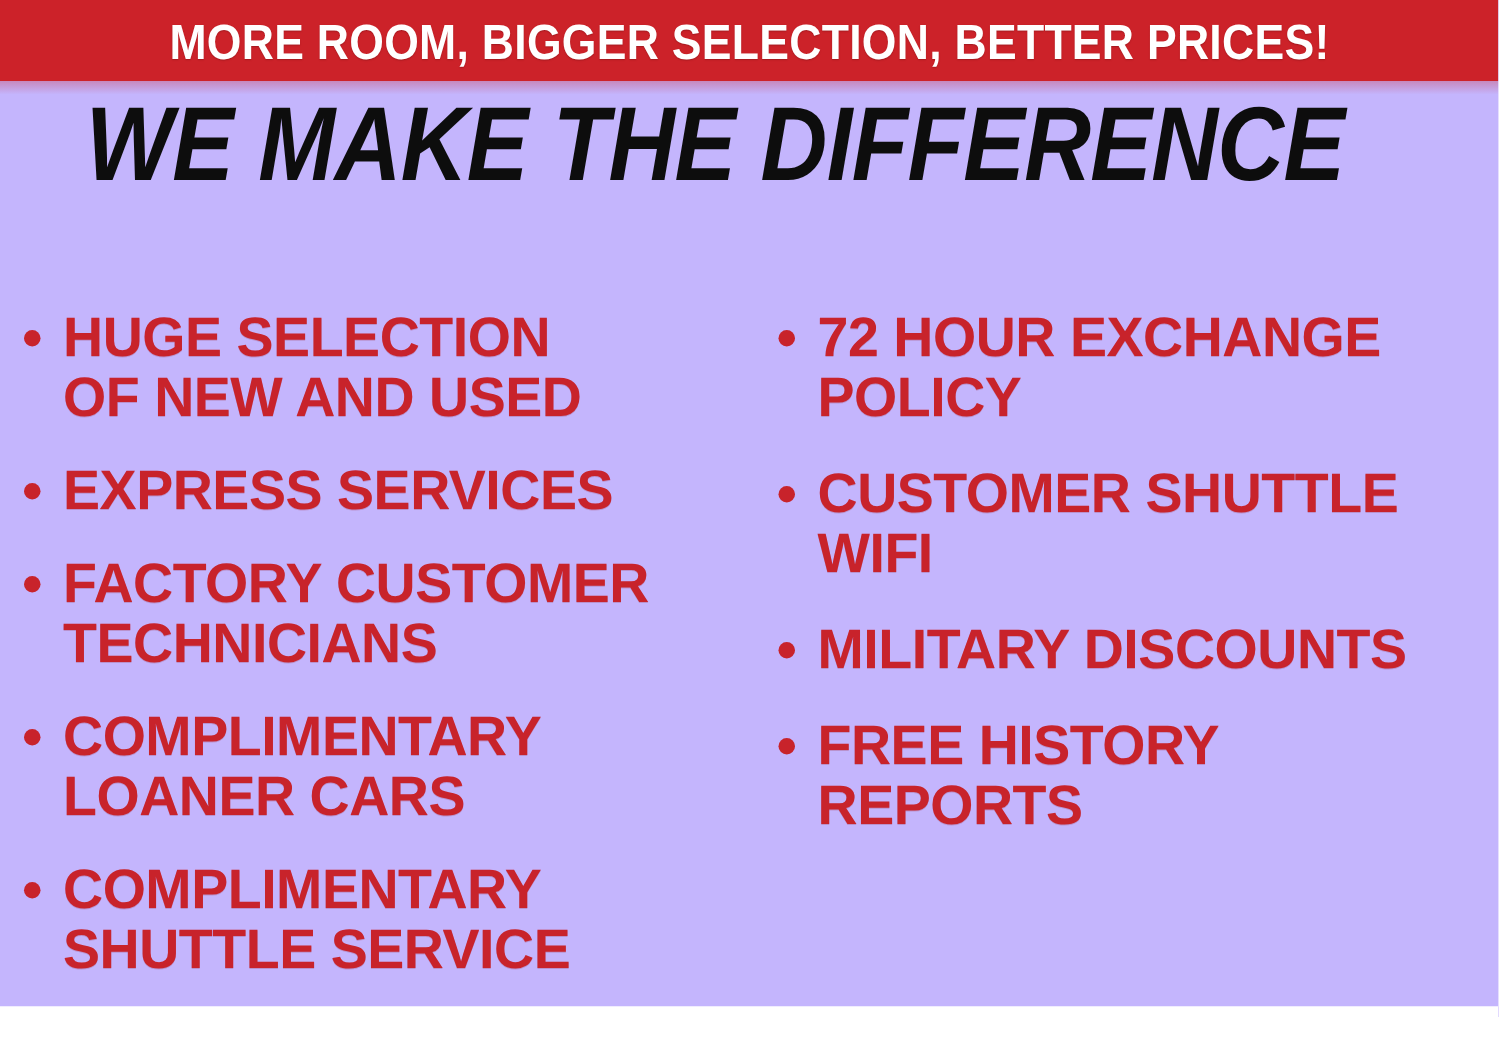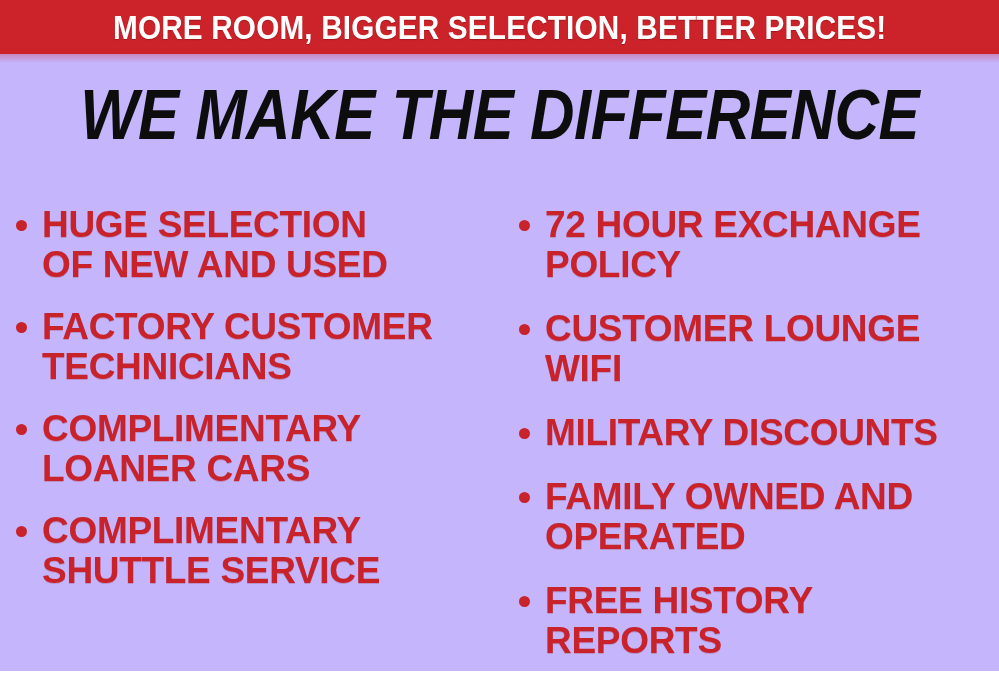--- a/index.html
+++ b/index.html
@@ -54,23 +54,23 @@
     width: 999px;
     height: 9px;
     background: linear-gradient(to bottom, rgba(204,34,41,0.30), rgba(255,255,255,0));
     pointer-events: none;
   }
 
   
   .headline {
     position: absolute;
     left: 0;
-    top: 80px;
-    width: 999px;
-    text-align: center;
+    top: 61px;
+    width: 999px;
+    text-align: left;
   }
   .headline-text {
     display: inline-block;
     color: #0d0d0d;
     font-family: "Liberation Sans", sans-serif;
     font-weight: bold;
     font-style: italic;
     font-size: 70px;
     line-height: 1.0;
     letter-spacing: -0.5px;
@@ -152,20 +152,24 @@
   <div class="columns">
 
     <div class="column column-left">
 
       <div class="feature-item">
         <span class="bullet-dot"></span>
         <span class="feature-text">HUGE SELECTION
 OF NEW AND USED</span>
       </div>
 
+      <div class="feature-item">
+        <span class="bullet-dot"></span>
+        <span class="feature-text">EXPRESS SERVICES</span>
+      </div>
 
       <div class="feature-item">
         <span class="bullet-dot"></span>
         <span class="feature-text">FACTORY CUSTOMER
 TECHNICIANS</span>
       </div>
 
       <div class="feature-item">
         <span class="bullet-dot"></span>
         <span class="feature-text">COMPLIMENTARY
@@ -184,34 +188,29 @@
 
       <div class="feature-item">
         <span class="bullet-dot"></span>
         <span class="feature-text">72 HOUR EXCHANGE
 POLICY</span>
       </div>
 
 
       <div class="feature-item">
         <span class="bullet-dot"></span>
-        <span class="feature-text">CUSTOMER LOUNGE
+        <span class="feature-text">CUSTOMER SHUTTLE
 WIFI</span>
       </div>
 
       <div class="feature-item">
         <span class="bullet-dot"></span>
         <span class="feature-text">MILITARY DISCOUNTS</span>
       </div>
 
-      <div class="feature-item">
-        <span class="bullet-dot"></span>
-        <span class="feature-text">FAMILY OWNED AND
-OPERATED</span>
-      </div>
 
       <div class="feature-item">
         <span class="bullet-dot"></span>
         <span class="feature-text">FREE HISTORY
 REPORTS</span>
       </div>
 
     </div>
 
   </div>

